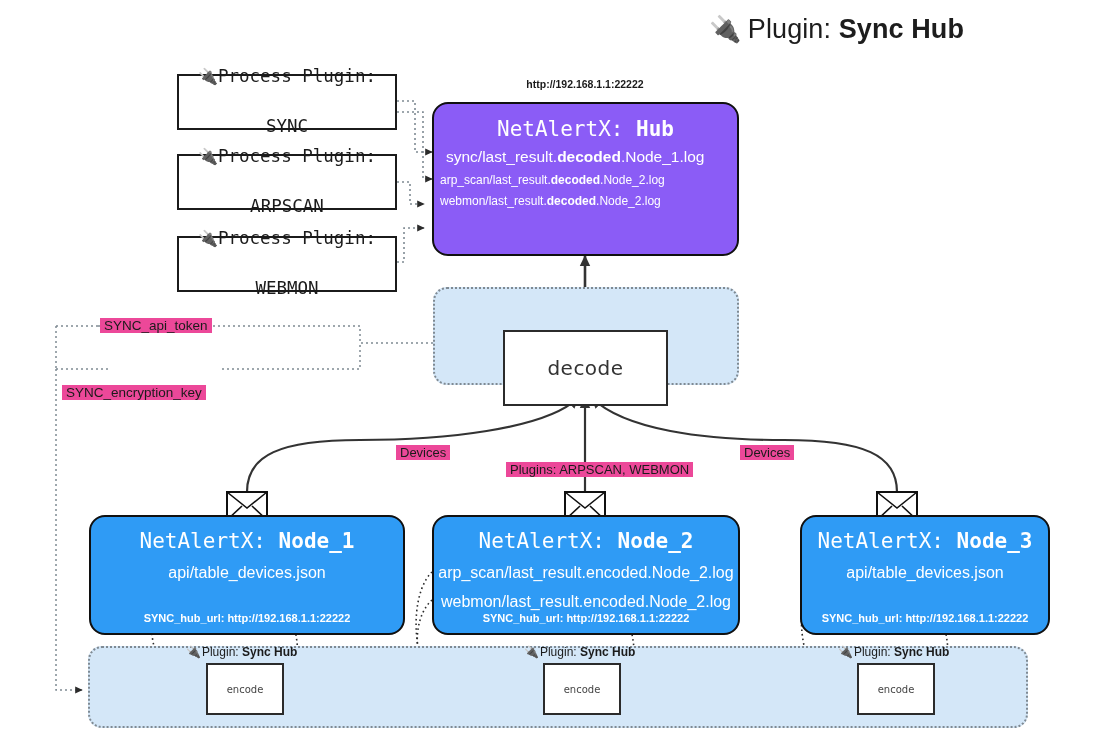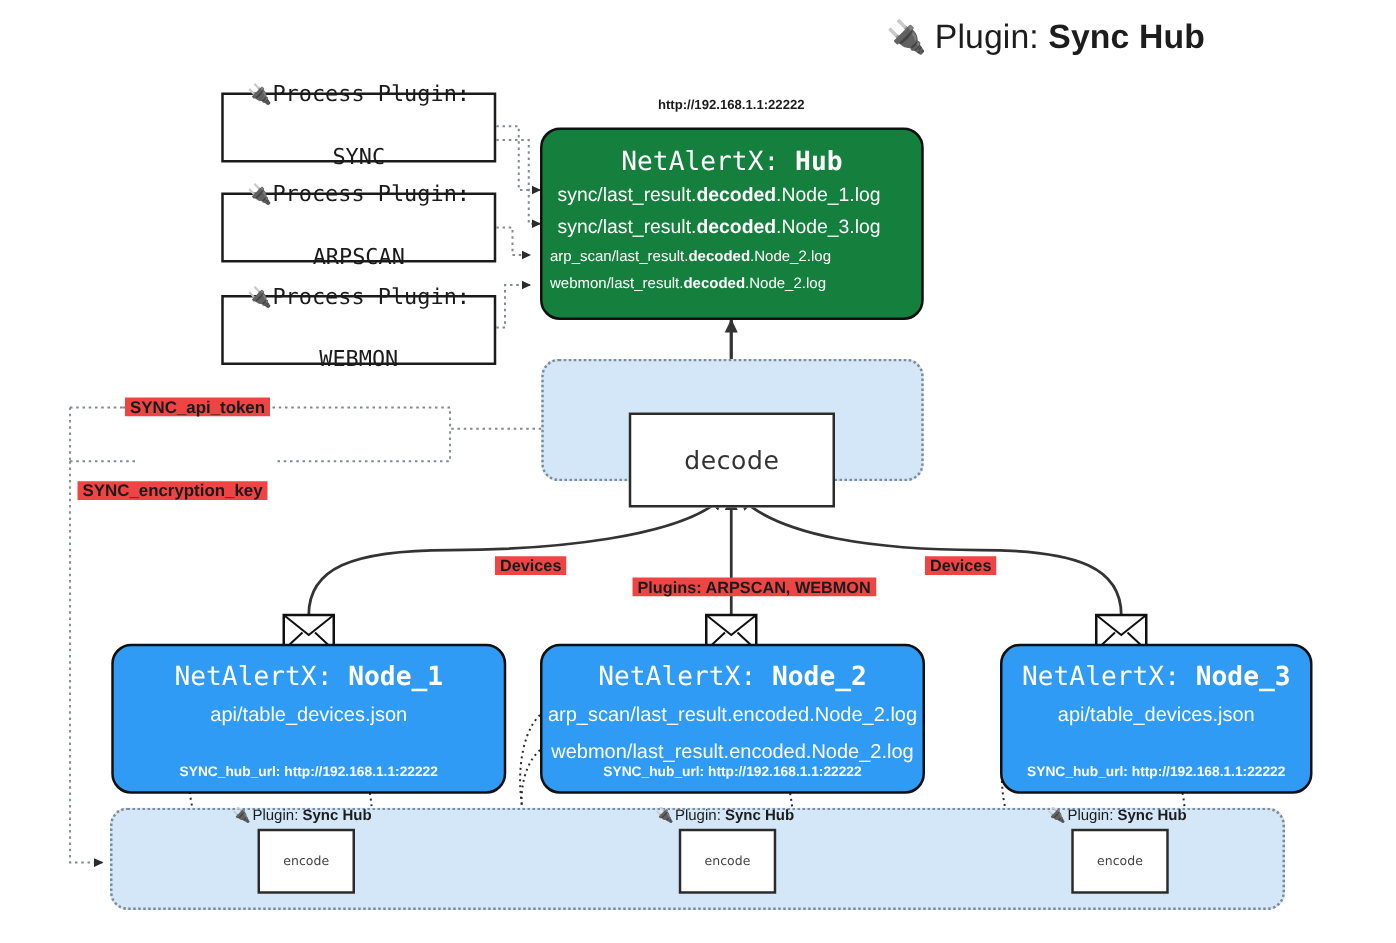--- a/index.html
+++ b/index.html
@@ -20,21 +20,21 @@
   .procbox{border:2px solid #1b1b1b;background:#ffffff;
            font-family:"DejaVu Sans Mono","Liberation Mono",monospace;
            font-size:17.5px;color:#1b1b1b;text-align:center;
            display:flex;flex-direction:column;align-items:center;justify-content:center;
            line-height:1.35;gap:26px;}
   .procbox .l1{white-space:nowrap;}
   .procbox .l1 .plug{font-family:"DejaVu Sans",sans-serif;font-size:16px;}
 
   
   #hub-url{font-size:10.5px;font-weight:bold;color:#1b1b1b;text-align:center;}
-  #hub{background:#15803d;border:2.5px solid #101010;border-radius:16px;
+  #hub{background:#8b5cf6;border:2.5px solid #101010;border-radius:16px;
        box-shadow:0 0 0 0 #000;}
   #hub .hub-title{font-family:"DejaVu Sans Mono","Liberation Mono",monospace;
        font-size:21px;color:#ffffff;text-align:center;margin-top:13px;}
   #hub .hub-title b{font-weight:bold;}
   #hub .logline{color:#ffffff;font-size:15.5px;margin-top:7px;padding-left:12px;
        white-space:nowrap;}
   #hub .logline b{font-weight:bold;}
   #hub .logline.tight{padding-left:6px;font-size:12px;}
 
   
@@ -56,22 +56,22 @@
   .nodebox .n-line{color:#ffffff;font-size:16px;margin-top:11px;white-space:nowrap;}
   .nodebox .n-foot{color:#ffffff;font-size:11px;font-weight:bold;white-space:nowrap;
            position:absolute;left:0;right:0;bottom:9px;}
 
   
   .plugcap{font-size:12px;color:#1b1b1b;white-space:nowrap;}
   .plugcap b{font-weight:bold;}
   .plugcap .plug{font-size:12px;margin-right:1px;}
 
   
-  .edgelabel{position:absolute;background:#ef4444;font-size:13px;color:#1b1b1b;
-             white-space:nowrap;padding:0 4px;font-weight:bold;}
+  .edgelabel{position:absolute;background:#ec4899;font-size:13px;color:#1b1b1b;
+             white-space:nowrap;padding:0 4px;}
   .edgelabel.sm{font-size:13.5px;}
 </style>
 </head>
 <body>
 
 <div id="stage">
 
   <svg class="layer" viewBox="0 0 1117 754">
     <defs>
       <marker id="ah" markerWidth="9" markerHeight="9" refX="7.5" refY="4.5" orient="auto" markerUnits="userSpaceOnUse">
@@ -169,23 +169,20 @@
 
   <div class="node" id="hub-url" style="left:445px;top:78px;width:280px;">http://192.168.1.1:22222</div>
 
   <div class="node" id="hub" style="left:432px;top:102px;width:307px;height:154px;">
     <div class="hub-title">
       <span>NetAlertX: </span><b>Hub</b>
     </div>
     <div class="logline">
       <span>sync/last_result.</span><b>decoded</b><span>.Node_1.log</span>
     </div>
-    <div class="logline">
-      <span>sync/last_result.</span><b>decoded</b><span>.Node_3.log</span>
-    </div>
     <div class="logline tight">
       <span>arp_scan/last_result.</span><b>decoded</b><span>.Node_2.log</span>
     </div>
     <div class="logline tight">
       <span>webmon/last_result.</span><b>decoded</b><span>.Node_2.log</span>
     </div>
   </div>
 
   <div class="node bluewrap" style="left:433px;top:287px;width:306px;height:98px;"></div>
   <div class="node whitebox" id="decode" style="left:503px;top:298px;width:165px;height:76px;margin-top:32px;">decode</div>

